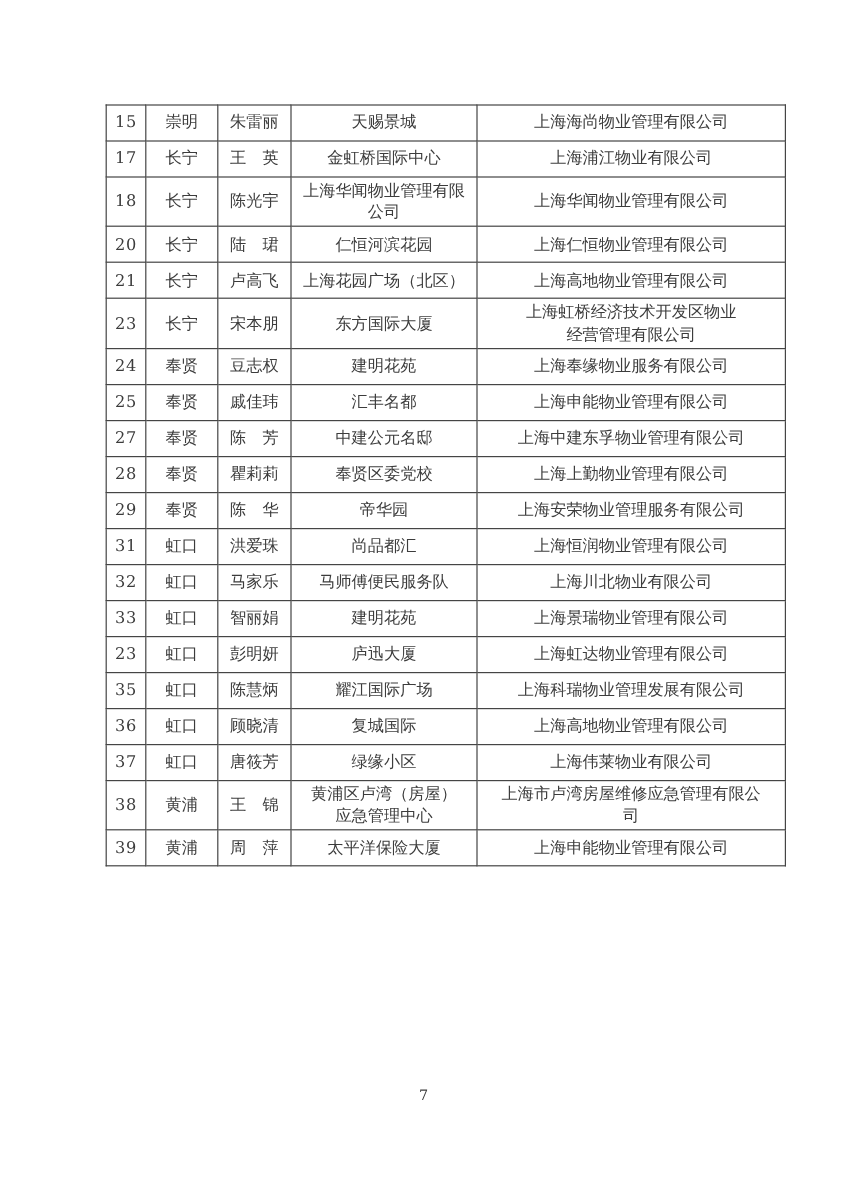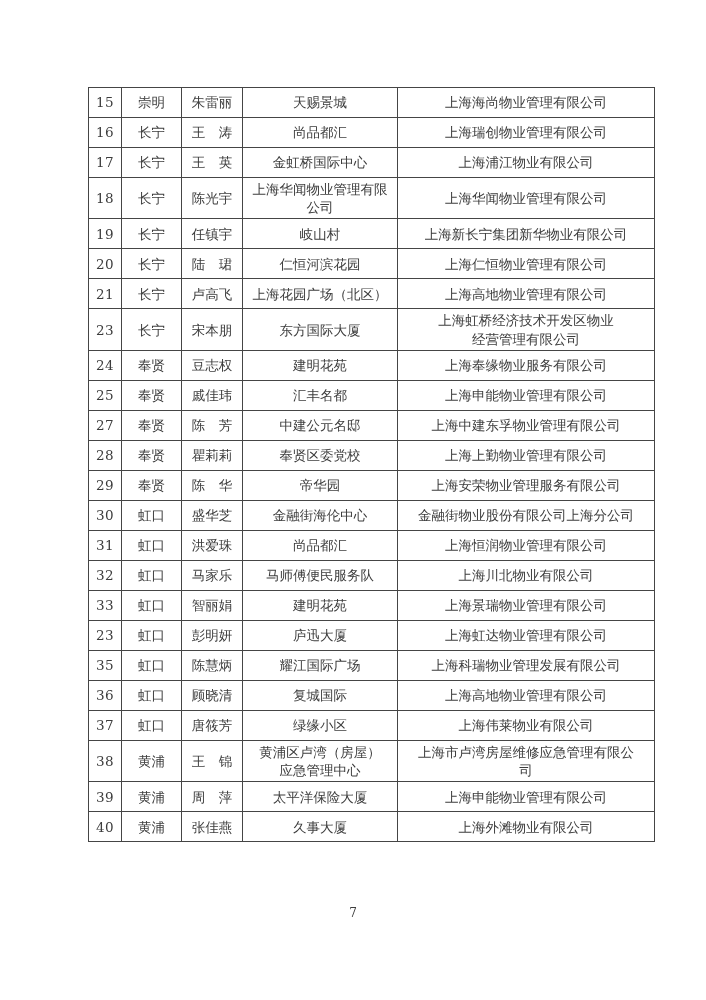--- a/index.html
+++ b/index.html
@@ -67,49 +67,35 @@
     <tbody>
 
     <tr>
           <td class="col-no">15</td>
           <td class="col-district">崇明</td>
           <td class="col-name">朱雷丽</td>
           <td class="col-building">天赐景城</td>
           <td class="col-company">上海海尚物业管理有限公司</td>
         </tr>
         <tr>
-          <td class="col-no">16</td>
-          <td class="col-district">长宁</td>
-          <td class="col-name">王　涛</td>
-          <td class="col-building">尚品都汇</td>
-          <td class="col-company">上海瑞创物业管理有限公司</td>
-        </tr>
-        <tr>
           <td class="col-no">17</td>
           <td class="col-district">长宁</td>
           <td class="col-name">王　英</td>
           <td class="col-building">金虹桥国际中心</td>
           <td class="col-company">上海浦江物业有限公司</td>
         </tr>
         <tr>
           <td class="col-no">18</td>
           <td class="col-district">长宁</td>
           <td class="col-name">陈光宇</td>
           <td class="col-building">上海华闻物业管理有限
 公司</td>
           <td class="col-company">上海华闻物业管理有限公司</td>
         </tr>
         <tr>
-          <td class="col-no">19</td>
-          <td class="col-district">长宁</td>
-          <td class="col-name">任镇宇</td>
-          <td class="col-building">岐山村</td>
-          <td class="col-company">上海新长宁集团新华物业有限公司</td>
-        </tr>
-        <tr>
           <td class="col-no">20</td>
           <td class="col-district">长宁</td>
           <td class="col-name">陆　珺</td>
           <td class="col-building">仁恒河滨花园</td>
           <td class="col-company">上海仁恒物业管理有限公司</td>
         </tr>
         <tr>
           <td class="col-no">21</td>
           <td class="col-district">长宁</td>
           <td class="col-name">卢高飞</td>
@@ -151,27 +137,20 @@
           <td class="col-name">瞿莉莉</td>
           <td class="col-building">奉贤区委党校</td>
           <td class="col-company">上海上勤物业管理有限公司</td>
         </tr>
         <tr>
           <td class="col-no">29</td>
           <td class="col-district">奉贤</td>
           <td class="col-name">陈　华</td>
           <td class="col-building">帝华园</td>
           <td class="col-company">上海安荣物业管理服务有限公司</td>
-        </tr>
-        <tr>
-          <td class="col-no">30</td>
-          <td class="col-district">虹口</td>
-          <td class="col-name">盛华芝</td>
-          <td class="col-building">金融街海伦中心</td>
-          <td class="col-company">金融街物业股份有限公司上海分公司</td>
         </tr>
         <tr>
           <td class="col-no">31</td>
           <td class="col-district">虹口</td>
           <td class="col-name">洪爱珠</td>
           <td class="col-building">尚品都汇</td>
           <td class="col-company">上海恒润物业管理有限公司</td>
         </tr>
         <tr>
           <td class="col-no">32</td>
@@ -224,25 +203,18 @@
           <td class="col-company">上海市卢湾房屋维修应急管理有限公
 司</td>
         </tr>
         <tr>
           <td class="col-no">39</td>
           <td class="col-district">黄浦</td>
           <td class="col-name">周　萍</td>
           <td class="col-building">太平洋保险大厦</td>
           <td class="col-company">上海申能物业管理有限公司</td>
         </tr>
-        <tr>
-          <td class="col-no">40</td>
-          <td class="col-district">黄浦</td>
-          <td class="col-name">张佳燕</td>
-          <td class="col-building">久事大厦</td>
-          <td class="col-company">上海外滩物业有限公司</td>
-        </tr>
       </tbody>
   </table>
 
   <div class="page-number">7</div>
 
 </div>
 
 </body></html>

